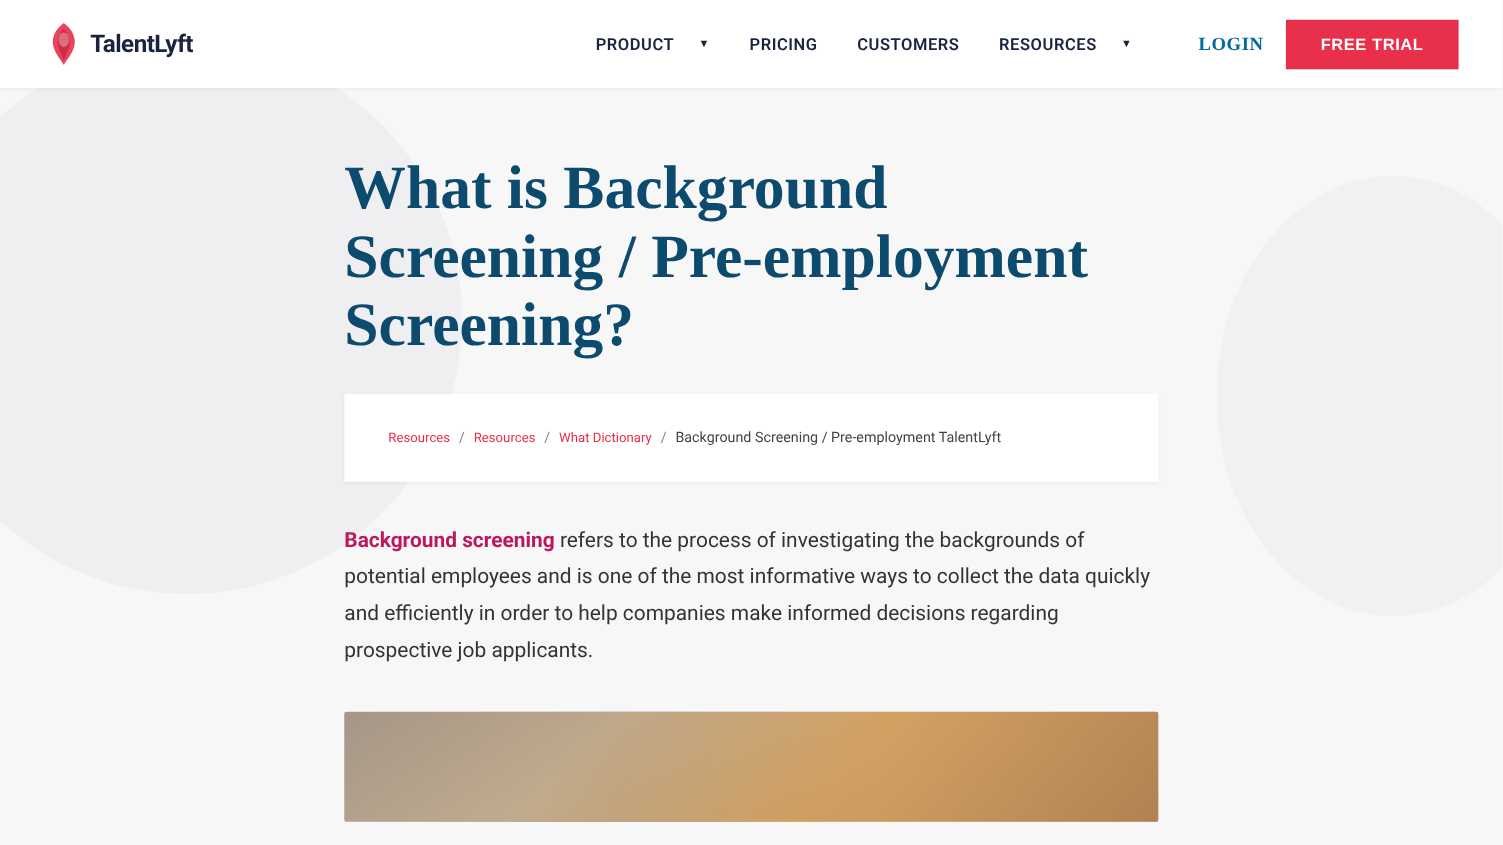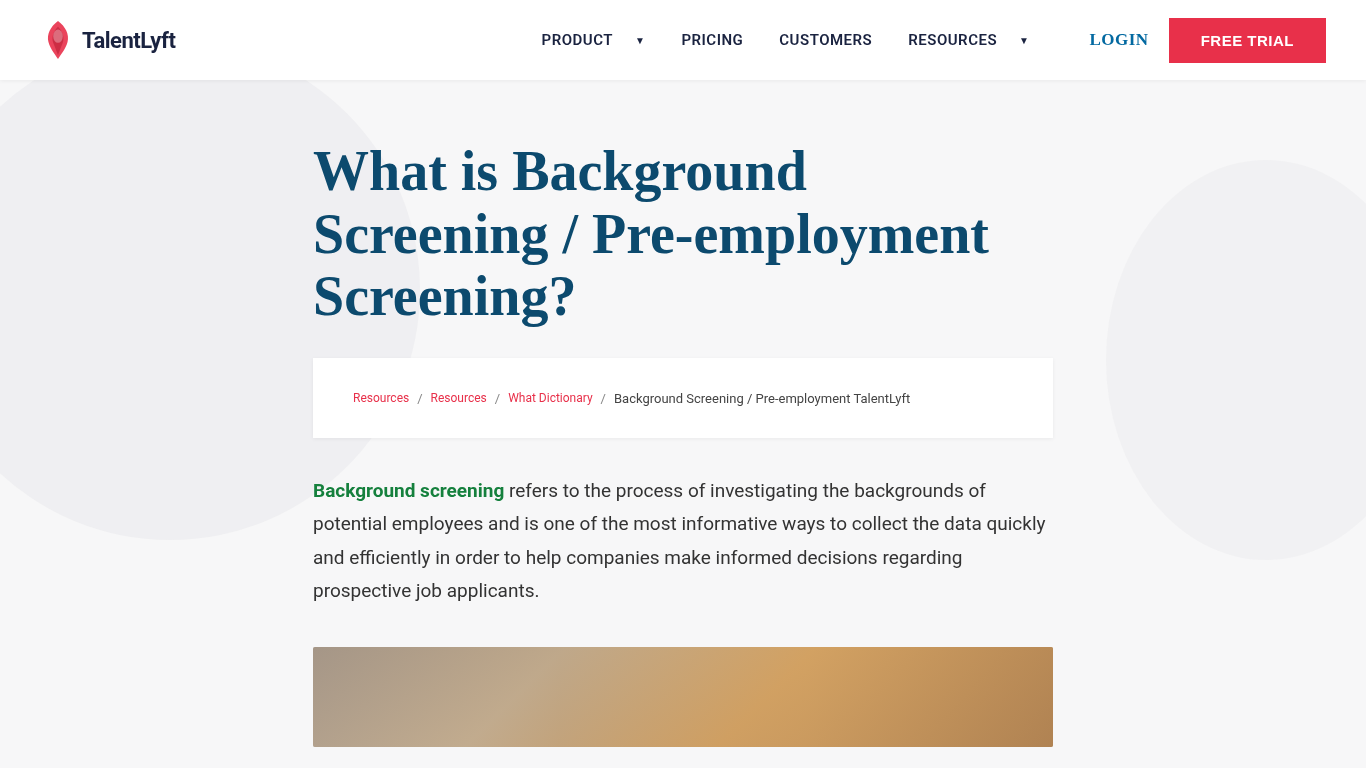--- a/index.html
+++ b/index.html
@@ -155,21 +155,21 @@
 
     
     .article-intro {
       font-size: 19px;
       line-height: 1.75;
       color: #333;
       margin-bottom: 40px;
     }
     .article-intro strong {
       font-weight: 700;
-      color: #15803d;
+      color: #be185d;
     }
 
     
     .image-strip {
       width: 100%;
       height: 100px;
       background: linear-gradient(to right, #c0b8b0, #8a7a6a, #c8a870, #b09060);
       border-radius: 2px;
       overflow: hidden;
       position: relative;

